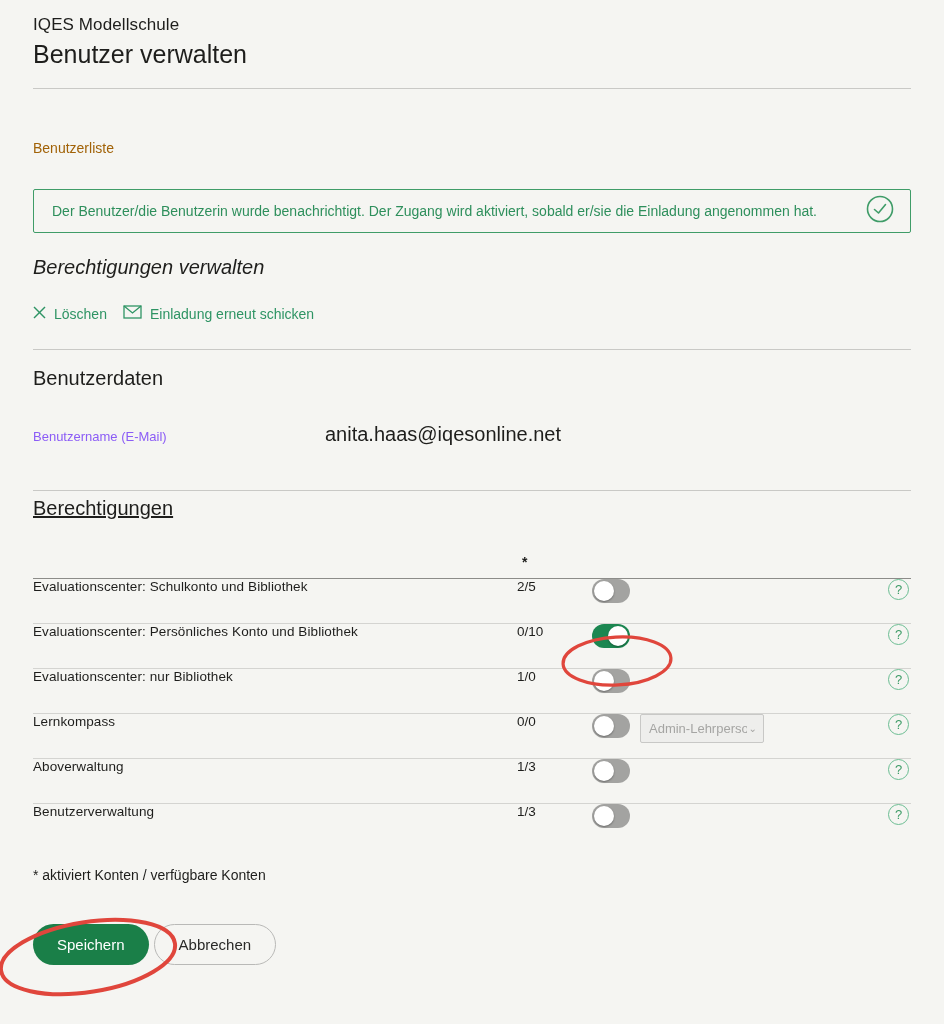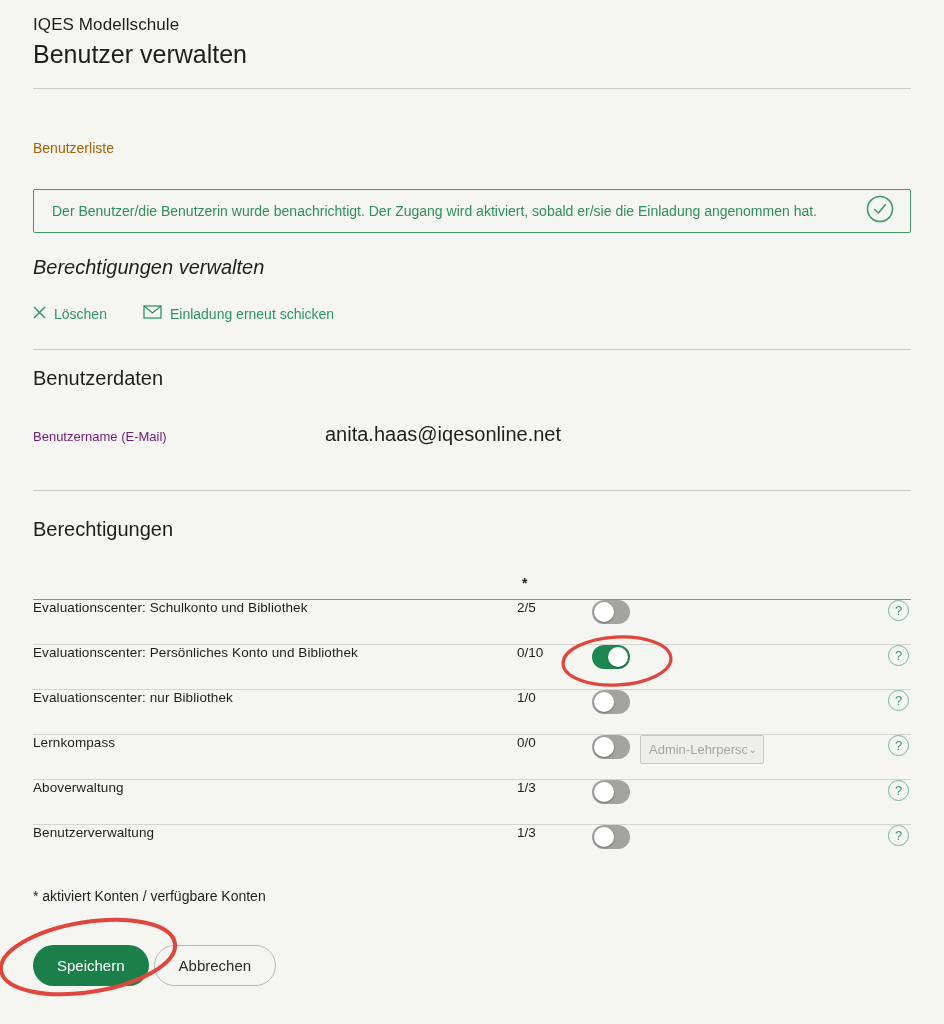--- a/index.html
+++ b/index.html
@@ -33,31 +33,31 @@
     display: flex; align-items: center;
     padding: 0 16px 0 18px;
     gap: 28px;
   }
   .notice-text { color: #2e8f5c; font-size: 14px; line-height: 17px; flex: 1; }
   .notice-icon { flex: none; margin-left: 14px; }
 
   .section-heading { font-size: 20px; font-weight: 400; line-height: 24px; }
   .h-manage  { margin-top: 22px; font-style: italic; }
   .h-userdata{ margin-top: 16px; }
-  .h-perms   { margin-top: 26px; }
-
-  .actions-row { margin-top: 26px; display: flex; align-items: center; gap: 36px; }
+  .h-perms   { margin-top: 5px; text-decoration: underline; }
+
+  .actions-row { margin-top: 26px; display: flex; align-items: center; gap: 16px; }
   .action-link {
     display: inline-flex; align-items: center; gap: 8px;
     color: #2e9464; font-size: 14px; line-height: 18px; cursor: pointer;
   }
   .divider-2 { margin-top: 26px; }
 
   .form-row { margin-top: 32px; display: flex; align-items: baseline; }
-  .form-label { width: 292px; font-size: 13px; line-height: 16px; color: #701a75; }
+  .form-label { width: 292px; font-size: 13px; line-height: 16px; color: #8b5cf6; }
   .form-value { font-size: 20px; line-height: 24px; color: #1e1e1c; }
 
   .divider-3 { margin-top: 44px; }
 
   .col-marker { margin-top: 34px; padding-left: 489px; font-size: 14px; line-height: 16px; font-weight: 700; }
 
   .perm-table { margin-top: 8px; border-top: 1px solid #8c8c89; }
   .perm-row {
     height: 45px; display: flex; 
     border-bottom: 1px solid #d4d4d1;

